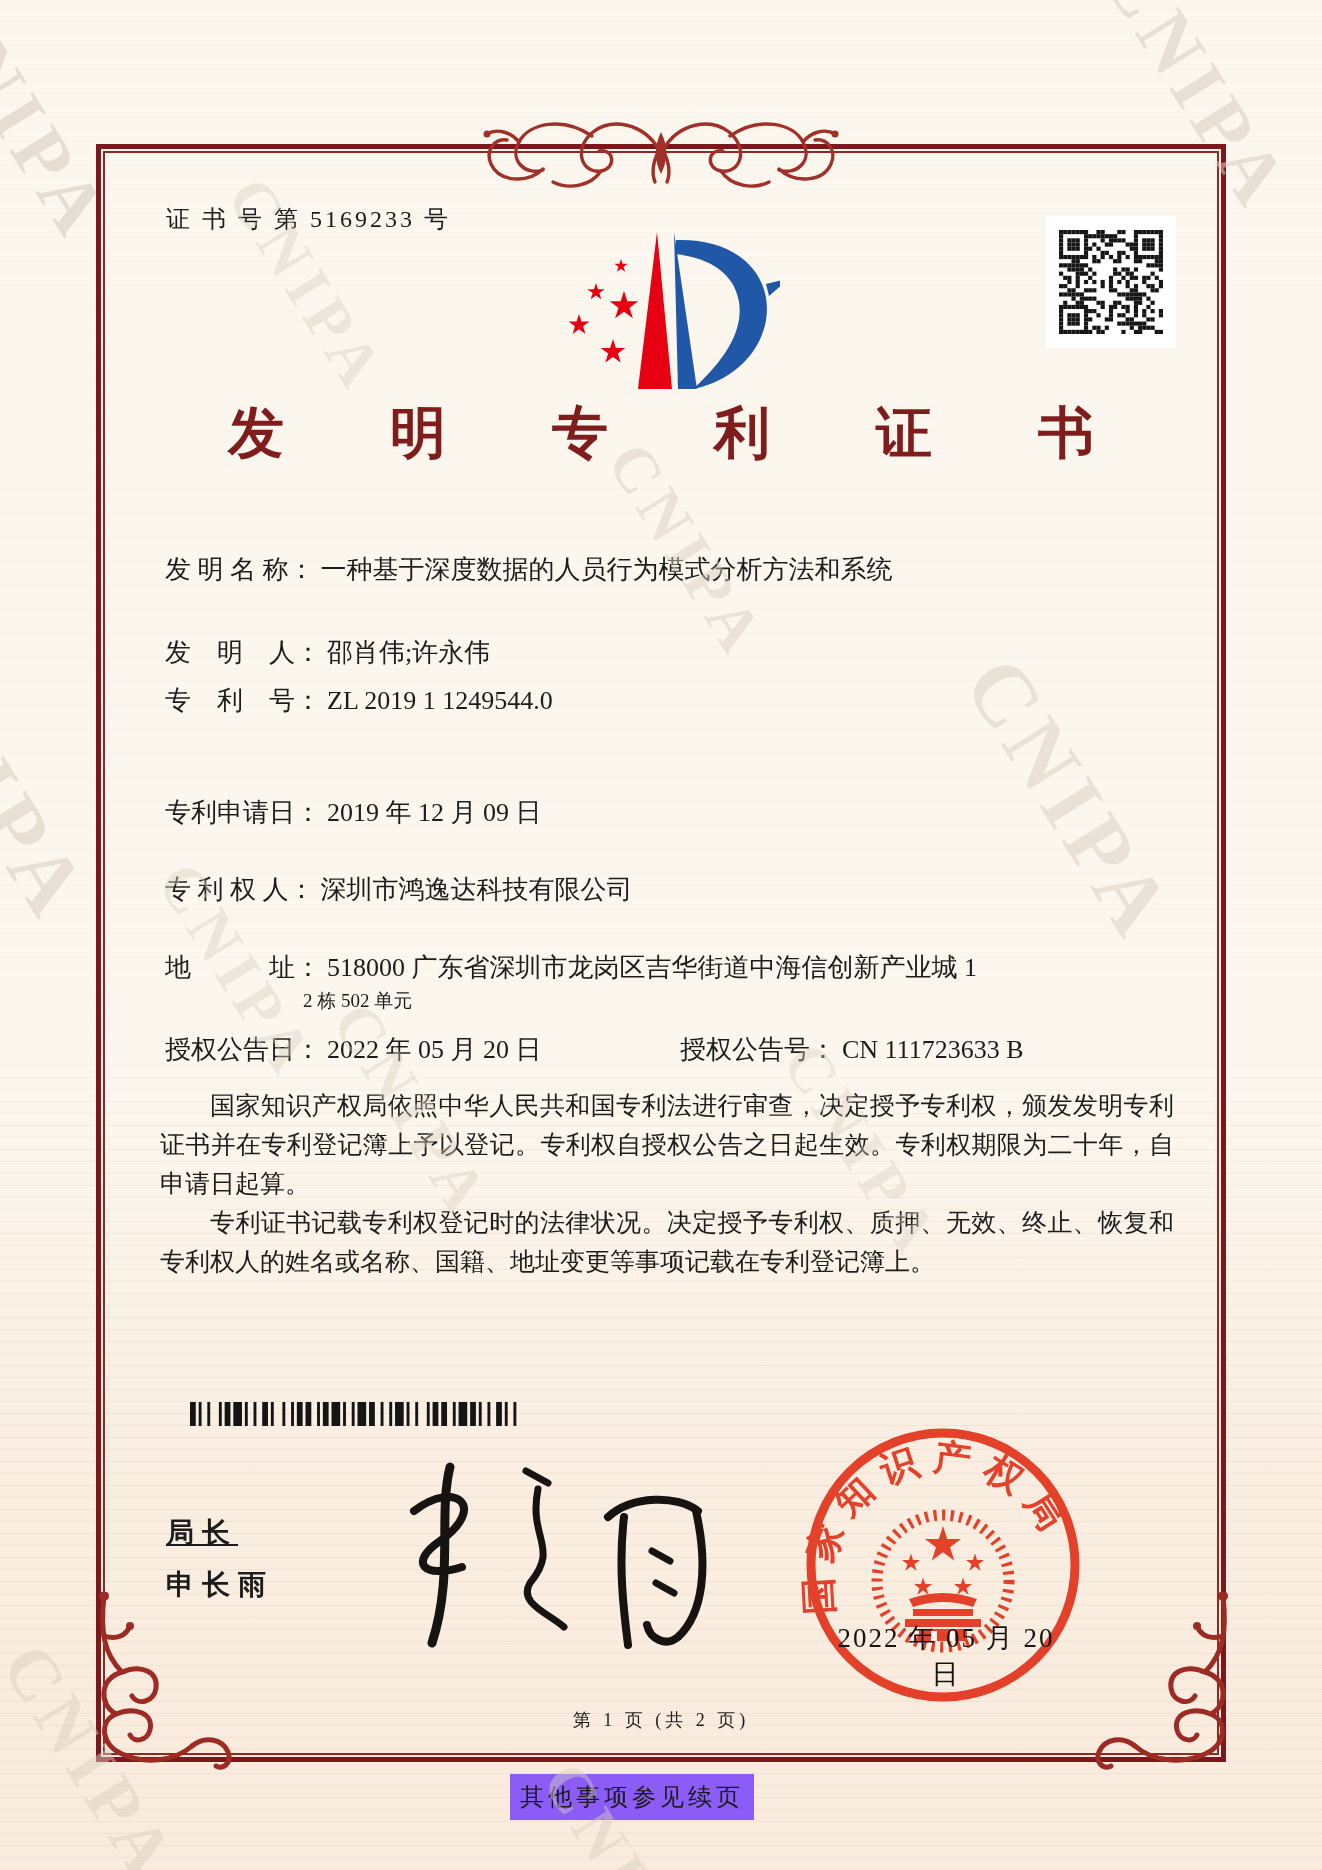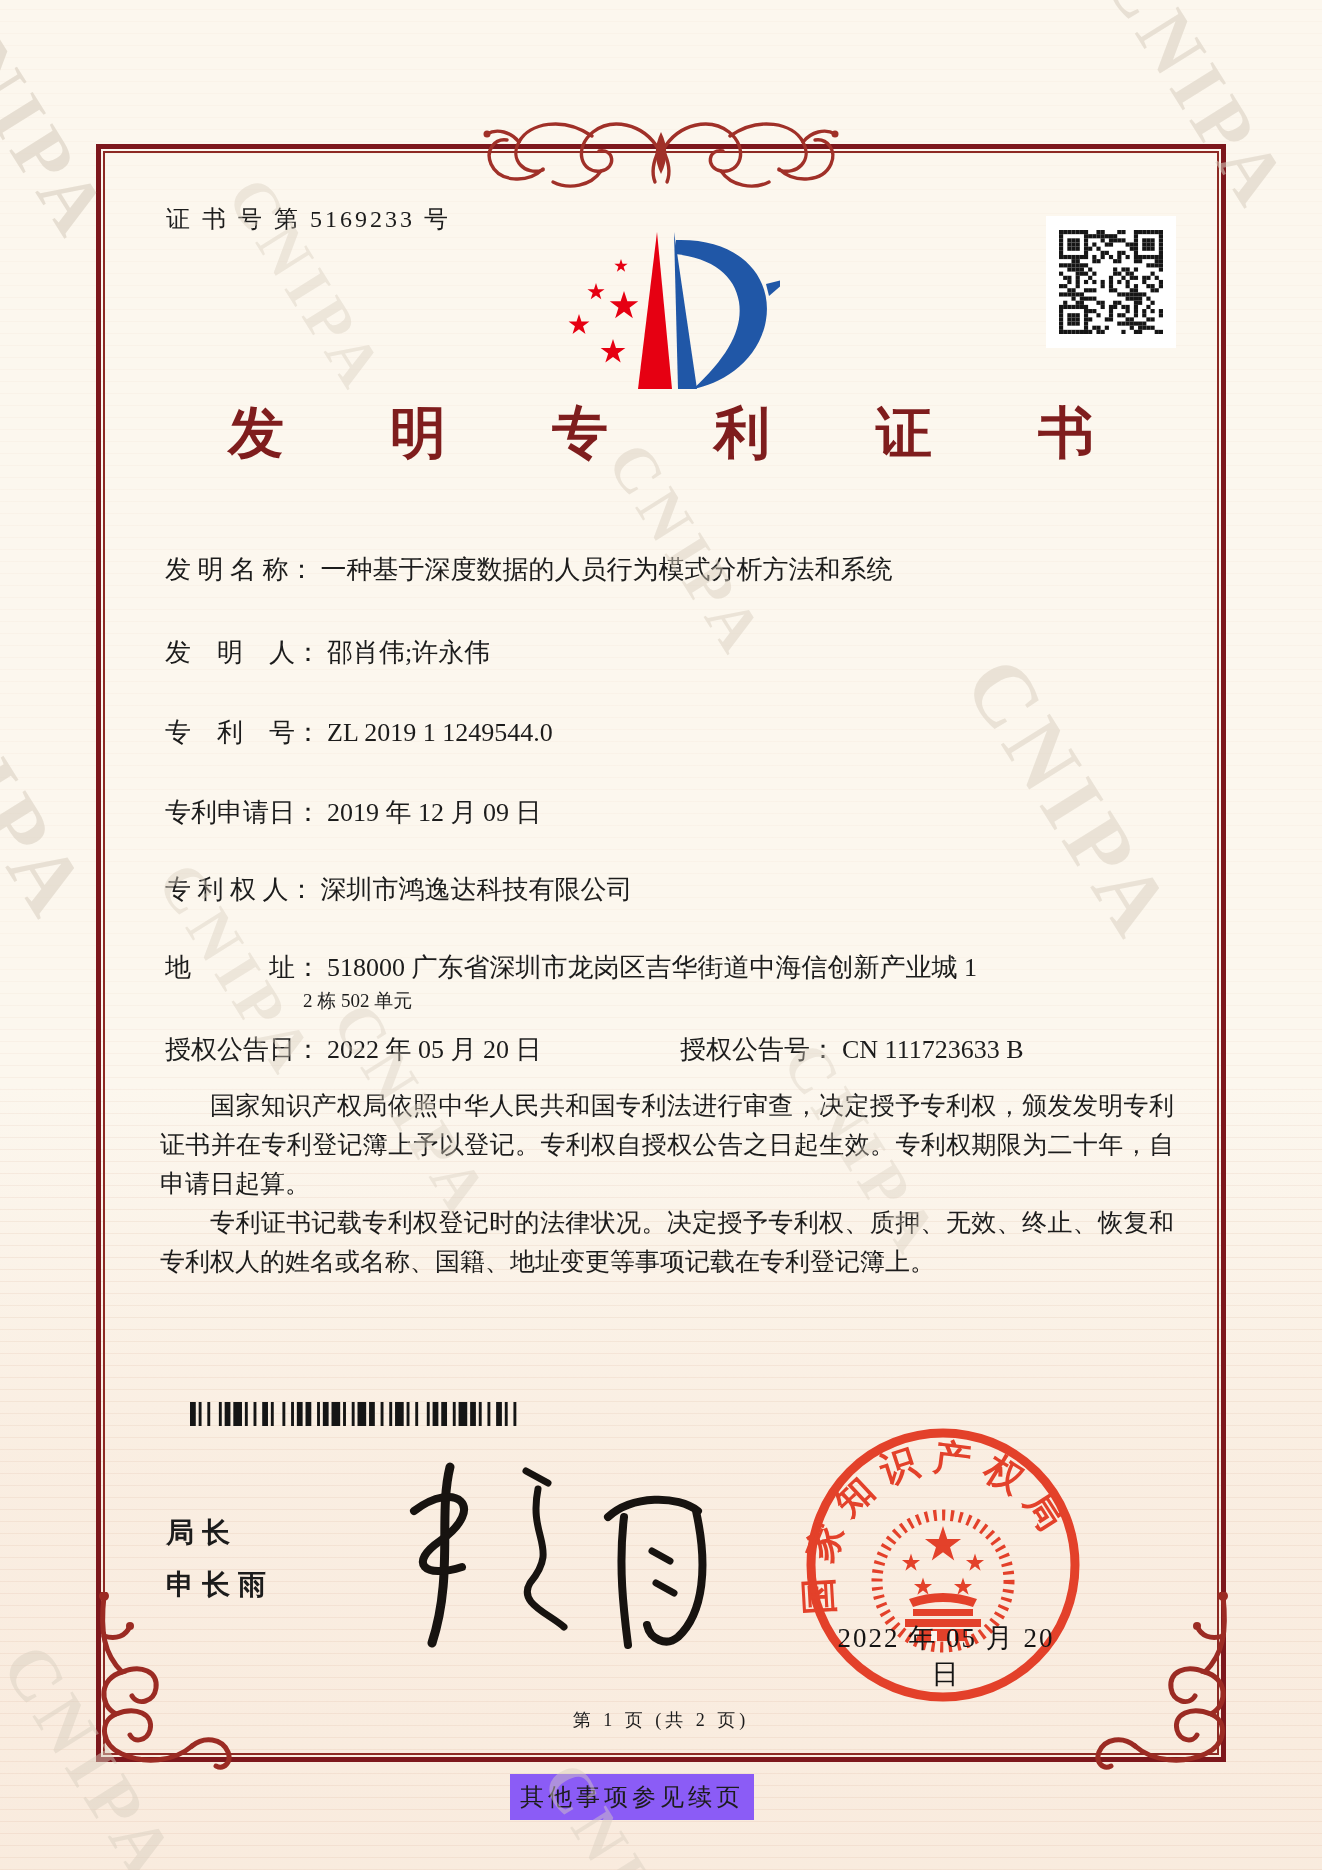--- a/index.html
+++ b/index.html
@@ -36,21 +36,21 @@
     font-size:56px;font-weight:bold;letter-spacing:46px;text-indent:46px;color:#7f1d1d;
   }
   .row{position:absolute;left:165px;z-index:6;font-size:26px;white-space:nowrap;}
   .flabel{display:inline-block;}
   .fvalue{display:inline-block;margin-left:6px;}
   .addr2{position:absolute;left:303px;z-index:6;font-size:19px;}
   .paras{position:absolute;left:160px;top:1086px;width:1014px;z-index:6;}
   .paras p{margin:0;font-size:25px;line-height:39px;text-align:justify;text-indent:2em;}
   .barcode{position:absolute;left:190px;top:1402px;z-index:6;}
   .sig-title{position:absolute;left:166px;top:1514px;z-index:6;font-size:28px;font-weight:bold;
-    font-family:"Liberation Sans","DejaVu Sans",sans-serif;letter-spacing:8px;}
+    font-family:"Liberation Sans","DejaVu Sans",sans-serif;letter-spacing:8px;text-decoration:underline;}
   .sig-name{position:absolute;left:166px;top:1566px;z-index:6;font-size:28px;font-weight:bold;
     font-family:"Liberation Sans","DejaVu Sans",sans-serif;letter-spacing:8px;}
   .signature{position:absolute;left:380px;top:1455px;z-index:6;}
   .seal{position:absolute;left:801px;top:1423px;z-index:5;opacity:.93;}
   .seal-date{position:absolute;left:824px;top:1620px;width:244px;z-index:6;font-size:27px;
     text-align:center;letter-spacing:2px;color:#141414;}
   .page-info{position:absolute;left:0;top:1708px;width:100%;text-align:center;z-index:6;
     font-size:18px;letter-spacing:4px;}
   .note-band{position:absolute;left:510px;top:1774px;width:244px;height:46px;background:#8b5cf6;z-index:6;
     display:flex;align-items:center;justify-content:center;}
@@ -447,21 +447,21 @@
   </svg>
 
   <div class="title">发 明 专 利 证 书</div>
 
   <div class="row" style="top:552px">
     <span class="flabel">发 明 名 称：</span><span class="fvalue">一种基于深度数据的人员行为模式分析方法和系统</span>
   </div>
   <div class="row" style="top:635px">
     <span class="flabel">发　明　人：</span><span class="fvalue">邵肖伟;许永伟</span>
   </div>
-  <div class="row" style="top:715px">
+  <div class="row" style="top:683px">
     <span class="flabel">专　利　号：</span><span class="fvalue">ZL 2019 1 1249544.0</span>
   </div>
   <div class="row" style="top:795px">
     <span class="flabel">专利申请日：</span><span class="fvalue">2019 年 12 月 09 日</span>
   </div>
   <div class="row" style="top:872px">
     <span class="flabel">专 利 权 人：</span><span class="fvalue">深圳市鸿逸达科技有限公司</span>
   </div>
   <div class="row" style="top:950px">
     <span class="flabel">地　　　址：</span><span class="fvalue">518000 广东省深圳市龙岗区吉华街道中海信创新产业城 1</span>

